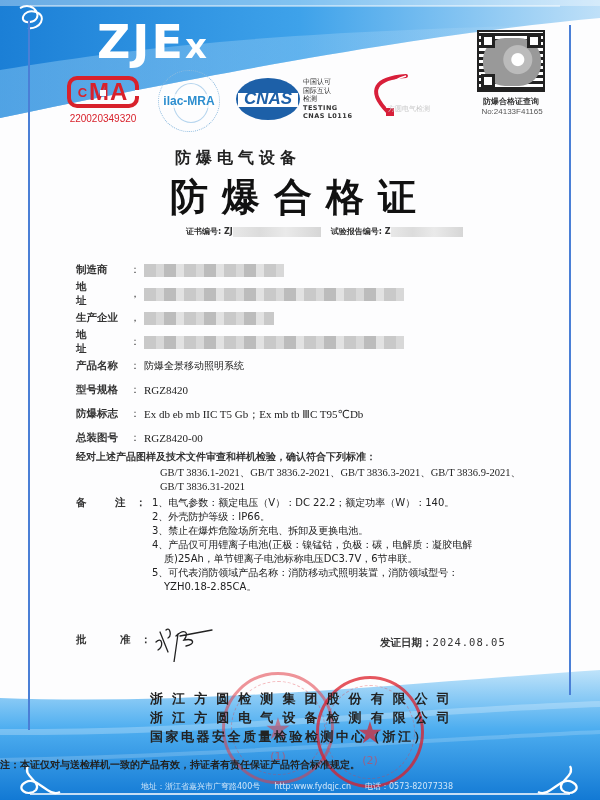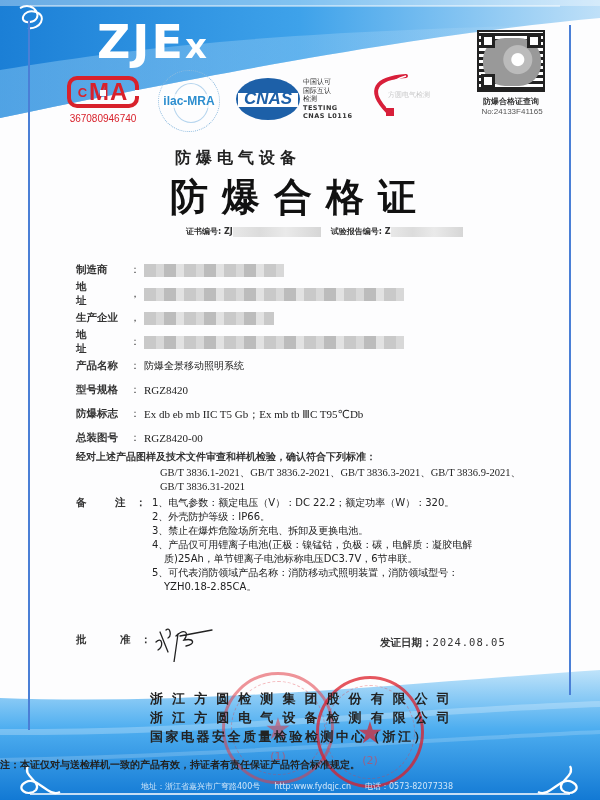--- a/index.html
+++ b/index.html
@@ -30,21 +30,21 @@
     .ilac::before { content: ""; position: absolute; left: 14px; top: 12px; width: 34px; height: 38px; border-radius: 50%; border: 1px solid #b6d5ee; }
     .ilac span { color: #2d8ecf; font-weight: bold; font-size: 12px; font-family: "Liberation Sans", sans-serif; position: relative; background: rgba(255,255,255,0.7); }
 
     .cnas { position: absolute; left: 236px; top: 78px; width: 64px; height: 42px; border-radius: 50%; background: #1d60a8; display: flex; align-items: center; justify-content: center; }
     .cnas::before { content: ""; position: absolute; left: 2px; right: 2px; top: 15px; height: 14px; background: #fff; }
     .cnas span { position: relative; color: #1d60a8; font-weight: bold; font-style: italic; font-size: 17px; font-family: "Liberation Sans", sans-serif; }
     .cnas-text { position: absolute; left: 303px; top: 78px; font-size: 7px; line-height: 8.5px; color: #333; }
     .cnas-text .en { font-weight: bold; font-size: 6.5px; letter-spacing: .5px; }
 
     .fangyuan { position: absolute; left: 366px; top: 68px; width: 90px; height: 50px; }
-    .fangyuan-text { position: absolute; left: 388px; top: 90px; font-size: 7px; color: #c9c9c9; }
+    .fangyuan-text { position: absolute; left: 388px; top: 104px; font-size: 7px; color: #c9c9c9; }
 
     .qr { position: absolute; left: 477px; top: 30px; width: 68px; height: 62px; background:
       repeating-linear-gradient(0deg, #222 0 3px, #fff 3px 6px), #fff; border: 2px solid #222; }
     .qr::after { content: ""; position: absolute; left: 4px; top: 6px; width: 58px; height: 48px; border-radius: 22px; background: radial-gradient(circle at 60% 45%, #fff 0 6px, #bbb 7px 14px, #999 15px 30px); }
     .qr .finder { position: absolute; width: 14px; height: 14px; border: 3px solid #222; background: #fff; z-index: 1; }
     .qr-caption { position: absolute; left: 475px; top: 96px; width: 72px; text-align: center; font-size: 8px; color: #333; font-weight: bold; }
     .qr-no { position: absolute; left: 475px; top: 107px; width: 74px; text-align: center; font-size: 8px; color: #555; font-family: "Liberation Sans", sans-serif; }
 
     .subtitle { position: absolute; left: 0; width: 476px; top: 148px; text-align: center; font-size: 16px; font-weight: bold; letter-spacing: 5px; color: #222; }
     .title { position: absolute; left: 0; width: 600px; top: 172px; text-align: center; font-size: 38px; font-weight: bold; letter-spacing: 14px; color: #111; font-family: "DejaVu Sans", sans-serif; }
@@ -136,21 +136,21 @@
 
   <div class="logo-zjex">
     <span class="big">ZJE</span><span class="small">x</span>
   </div>
 
   <div class="cma">
     <div class="cma-mark">
         <span style="font-size:13px;margin-right:1px;">C</span>
         <span>MA</span>
       </div>
-    <div class="cma-num">367080946740</div>
+    <div class="cma-num">220020349320</div>
   </div>
 
   <div class="ilac">
     <span>ilac-MRA</span>
   </div>
 
   <div class="cnas">
     <span>CNAS</span>
   </div>
   <div class="cnas-text">
@@ -242,21 +242,21 @@
     <div>GB/T 3836.1-2021、GB/T 3836.2-2021、GB/T 3836.3-2021、GB/T 3836.9-2021、</div>
     <div>GB/T 3836.31-2021</div>
   </div>
 
   <div class="remarks-label">
     <span>备</span>
     <span>注</span>
     <span style="margin-left:10px;">：</span>
   </div>
   <div class="remarks">
-    <span class="r">1、电气参数：额定电压（V）：DC 22.2；额定功率（W）：320。</span>
+    <span class="r">1、电气参数：额定电压（V）：DC 22.2；额定功率（W）：140。</span>
     <span class="r">2、外壳防护等级：IP66。</span>
     <span class="r">3、禁止在爆炸危险场所充电、拆卸及更换电池。</span>
     <span class="r">4、产品仅可用锂离子电池(正极：镍锰钴，负极：碳，电解质：凝胶电解</span>
     <span class="r cont">质)25Ah，单节锂离子电池标称电压DC3.7V，6节串联。</span>
     <span class="r">5、可代表消防领域产品名称：消防移动式照明装置，消防领域型号：</span>
     <span class="r cont">YZH0.18-2.85CA。</span>
   </div>
 
   <div class="approve">
     <span>批</span>

